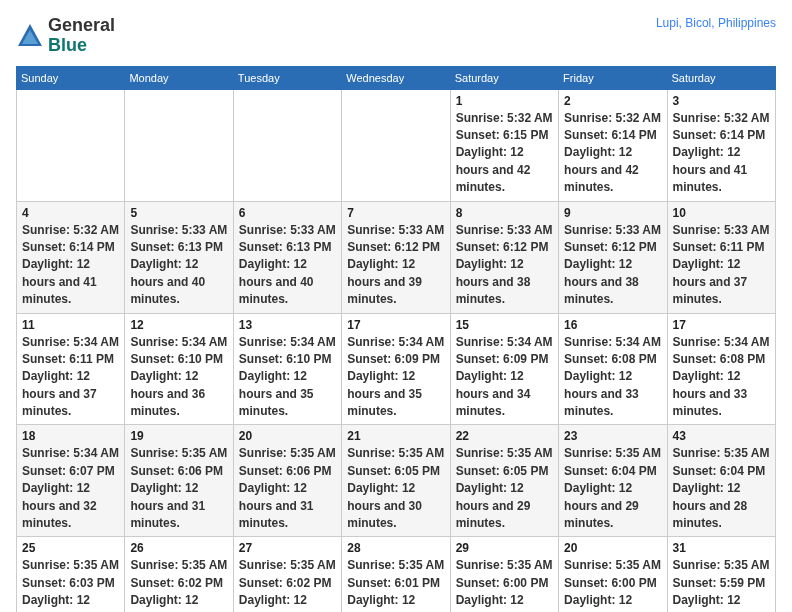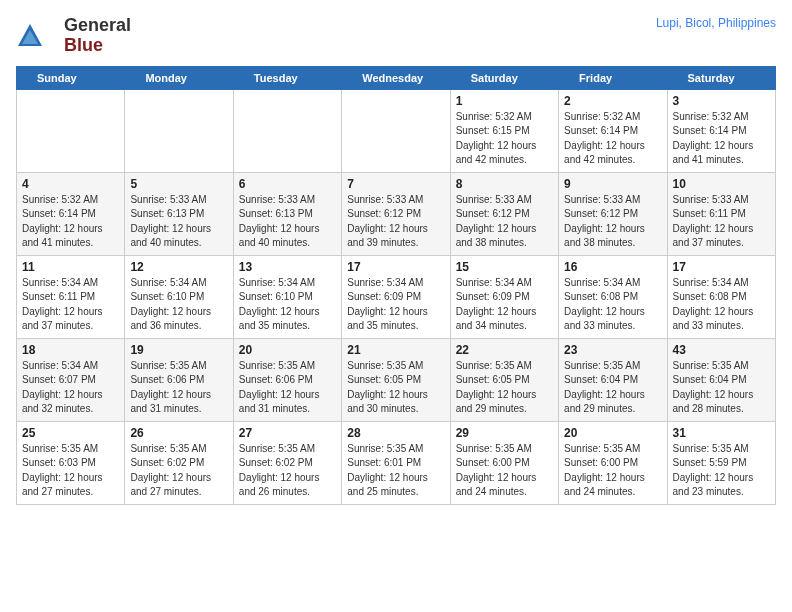--- a/index.html
+++ b/index.html
@@ -12,29 +12,29 @@
     }
     .header {
       display: flex;
       justify-content: space-between;
       align-items: flex-start;
       margin-bottom: 10px;
     }
     .logo {
       display: flex;
       align-items: center;
-      gap: 20px;
+      gap: 4px;
     }
     .logo-text {
       font-size: 18px;
       font-weight: bold;
       line-height: 1.1;
     }
     .logo-general { color: #333; }
-    .logo-blue { color: #7f1d1d; }
+    .logo-blue { color: #0f766e; }
     .logo-icon {
       width: 28px;
       height: 28px;
     }
     .title-block {
       text-align: right;
     }
     .month-year {
       font-size: 36px;
       font-weight: normal;
@@ -45,23 +45,23 @@
       color: #3b82f6;
     }
     .calendar {
       width: 100%;
       border-collapse: collapse;
       font-size: 11px;
     }
     .calendar th {
       background: #2a6db5;
       color: #fff;
-      padding: 5px 20px;
+      padding: 5px 4px;
       text-align: left;
-      font-weight: bold;
+      font-weight: normal;
       border: 1px solid #2a6db5;
     }
     .calendar td {
       vertical-align: top;
       padding: 4px 5px;
       border: 1px solid #ccc;
       width: 108px;
       min-height: 80px;
       background: #fff;
     }
@@ -70,21 +70,22 @@
     }
     .day-num {
       font-weight: bold;
       font-size: 12px;
       margin-bottom: 2px;
       color: #222;
     }
     .day-info {
       color: #333;
       line-height: 1.45;
-      font-size: 10px;
+      font-size: 12px;
+      font-weight: bold;
     }
     .empty-cell {
       background: #fff !important;
     }
     .row-even td { background: #f5f5f5; }
     .row-odd td { background: #fff; }
   </style>
 </head>
 <body>
 

